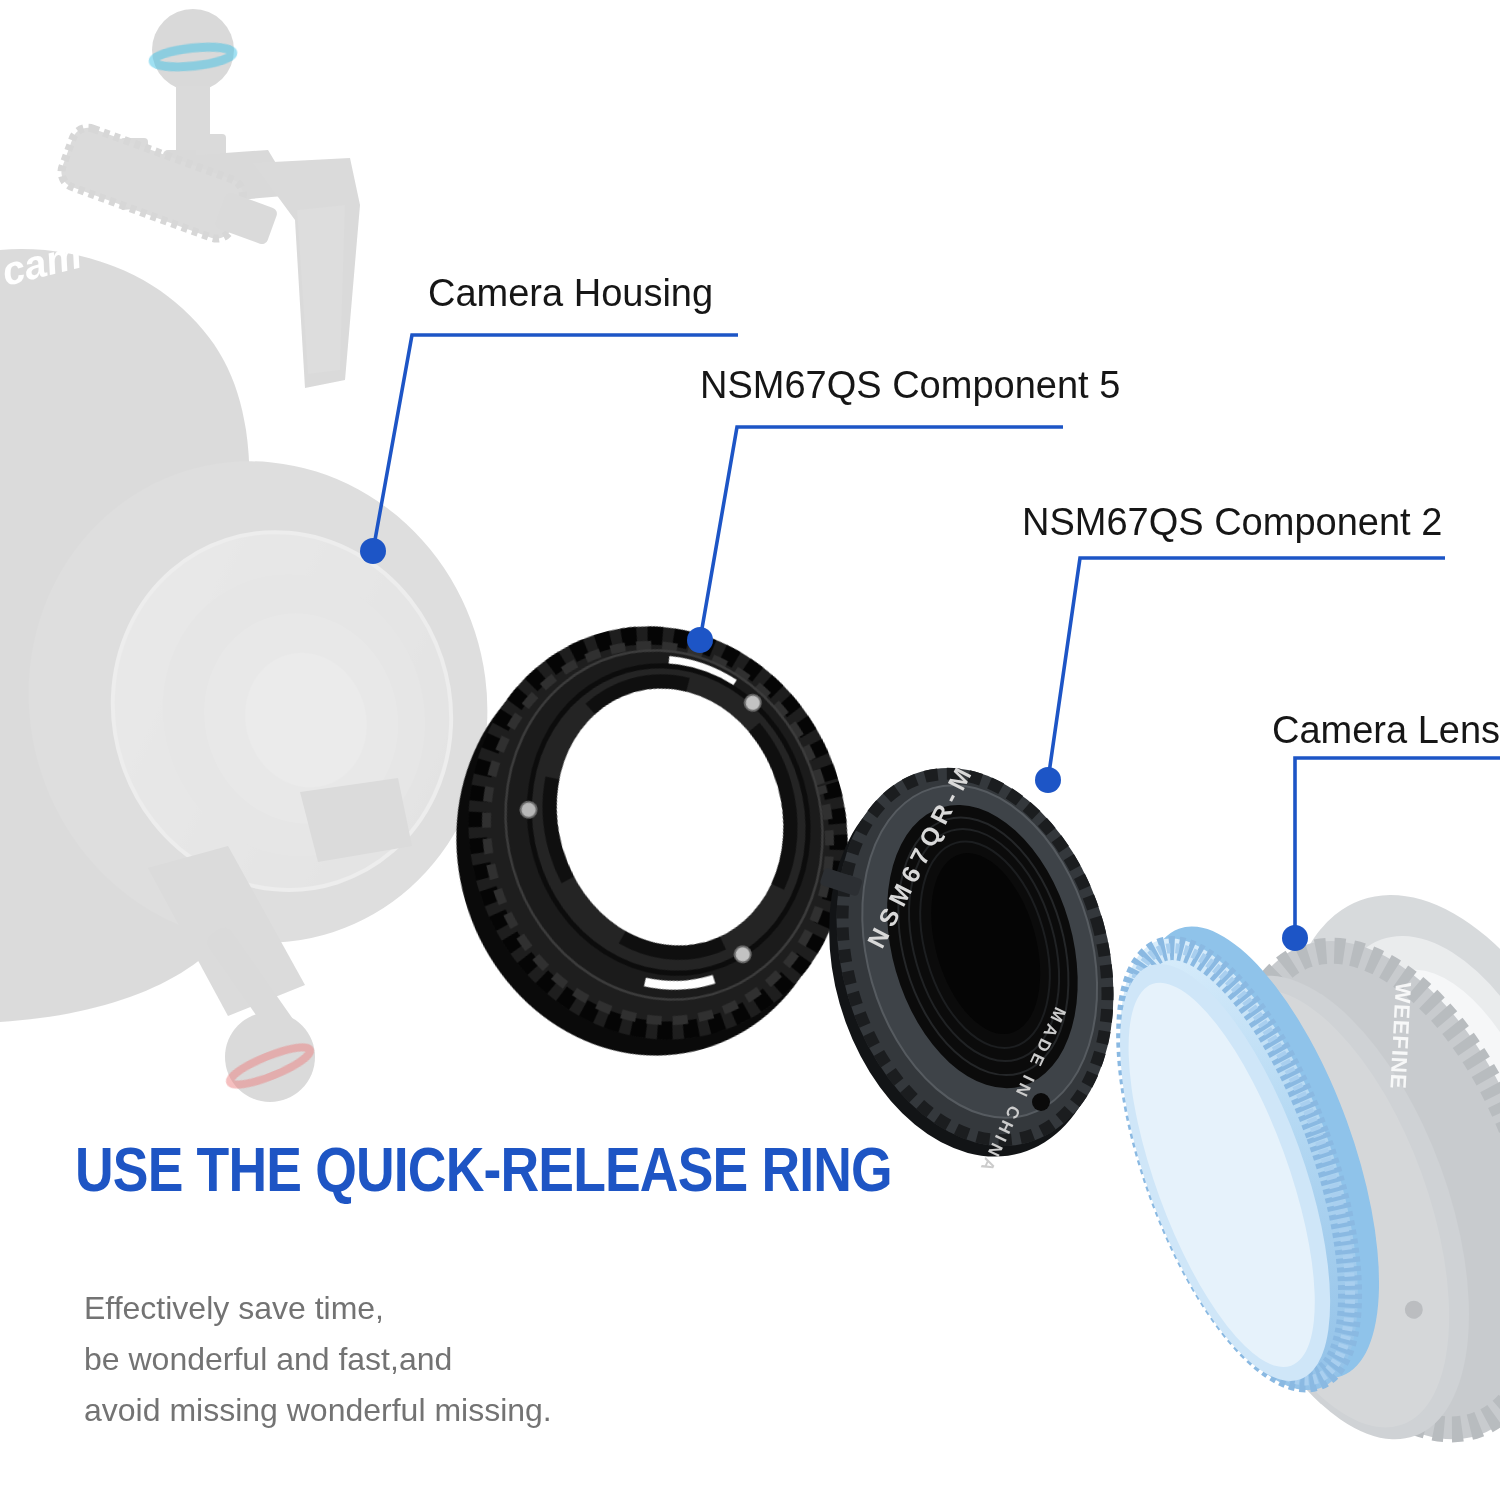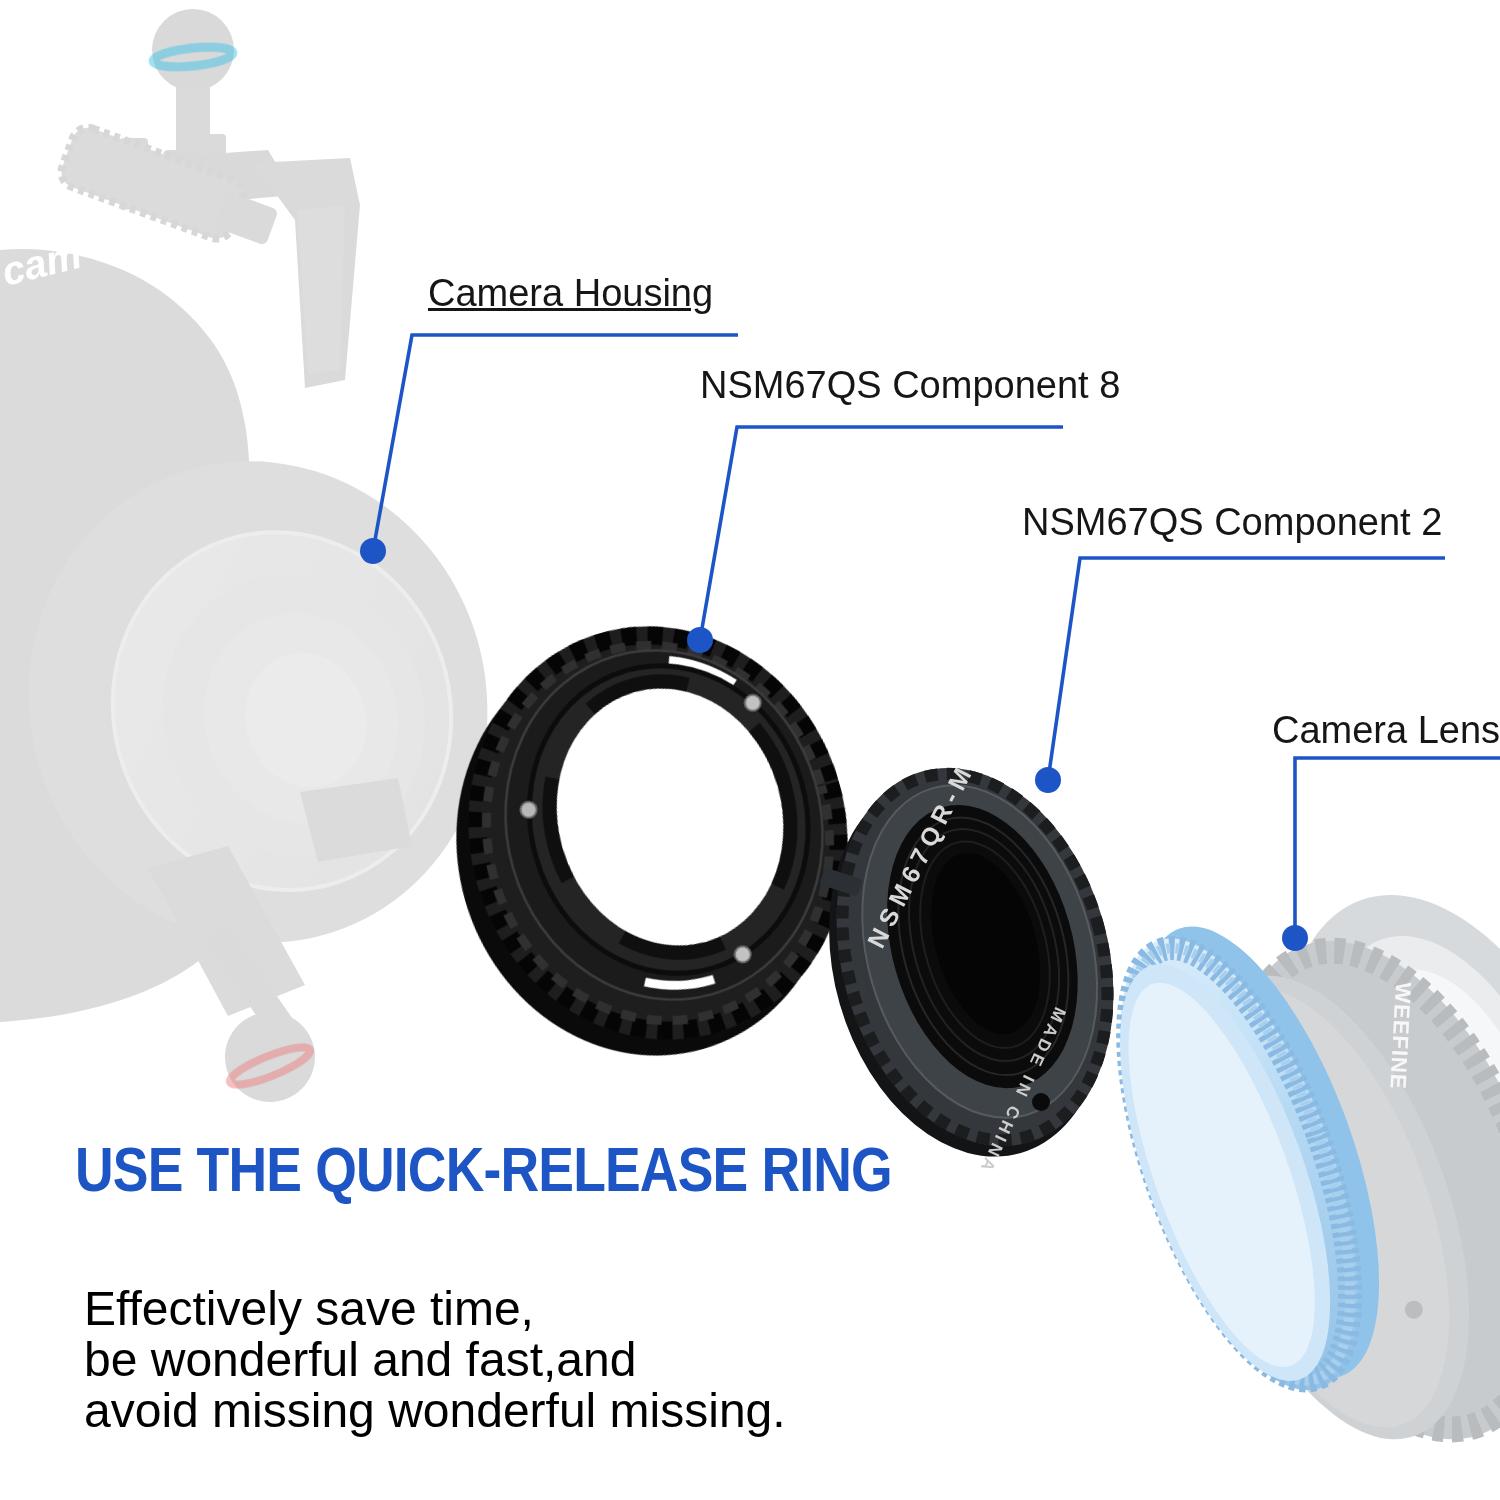--- a/index.html
+++ b/index.html
@@ -5,35 +5,35 @@
   html,body{margin:0;padding:0;background:#fff;}
   .canvas{
     position:relative;width:1500px;height:1500px;background:#ffffff;
     overflow:hidden;font-family:"Liberation Sans",sans-serif;
   }
   .svg-layer{position:absolute;left:0;top:0;}
   .callout{
     position:absolute;white-space:nowrap;color:#161616;
     font-size:38px;font-weight:400;letter-spacing:0px;
   }
-  .lbl-housing{left:428px;top:272px;text-decoration:underline;}
+  .lbl-housing{left:428px;top:272px;}
   .lbl-comp1{left:700px;top:364px;}
   .lbl-comp2{left:1022px;top:501px;}
   .lbl-lens{left:1272px;top:709px;}
   .footer-heading{
     position:absolute;left:75px;top:1133px;white-space:nowrap;
     color:#1e55c4;
   }
   .footer-heading .squeeze{
     display:inline-block;transform:scaleX(0.85);transform-origin:left center;
     font-size:63px;font-weight:bold;letter-spacing:-1px;
   }
   .footer-body{
-    position:absolute;left:84px;top:1283px;color:#000000;
-    font-size:48px;line-height:51px;font-weight:400;
+    position:absolute;left:84px;top:1283px;color:#737373;
+    font-size:32px;line-height:51px;font-weight:400;
   }
 </style>
 </head>
 <body>
 
 <div class="canvas">
 
   <svg class="svg-layer" width="1500" height="1500" viewBox="0 0 1500 1500">
     <defs>
       <linearGradient id="blueGrad" x1="0" y1="0" x2="0" y2="1">
@@ -159,21 +159,21 @@
     </g>
     <g fill="#1d55c6">
       <circle cx="373" cy="551" r="13"></circle>
       <circle cx="700" cy="640" r="13"></circle>
       <circle cx="1048" cy="780" r="13"></circle>
       <circle cx="1295" cy="938" r="13"></circle>
     </g>
   </svg>
 
   <div class="callout lbl-housing">Camera Housing</div>
-  <div class="callout lbl-comp1">NSM67QS Component 8</div>
+  <div class="callout lbl-comp1">NSM67QS Component 5</div>
   <div class="callout lbl-comp2">NSM67QS Component 2</div>
   <div class="callout lbl-lens">Camera Lens</div>
 
   <div class="footer-heading">
     <span class="squeeze">USE THE QUICK-RELEASE RING</span>
   </div>
   <div class="footer-body">
     <div>Effectively save time,</div>
     <div>be wonderful and fast,and</div>
     <div>avoid missing wonderful missing.</div>

